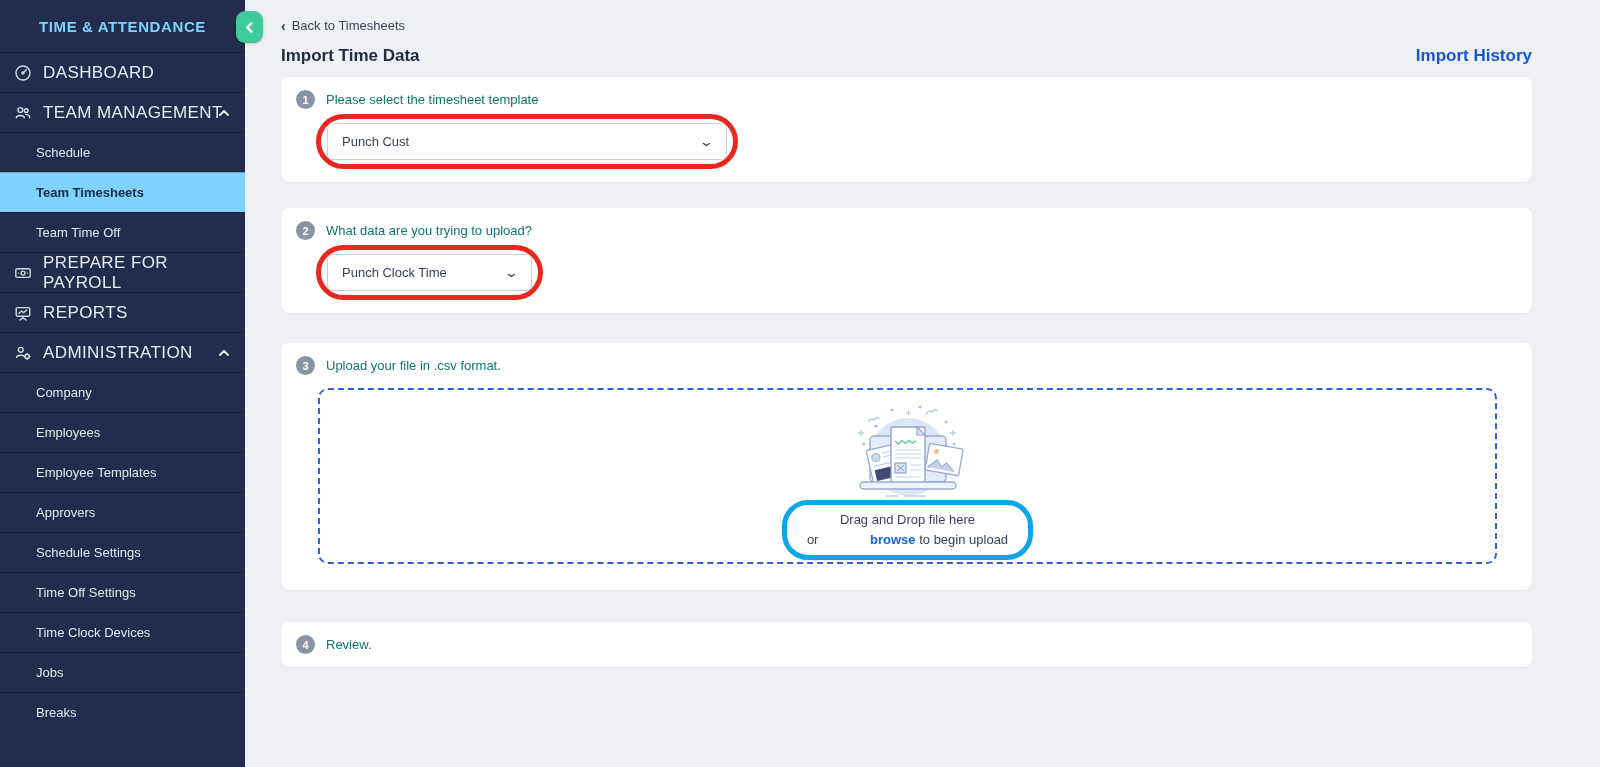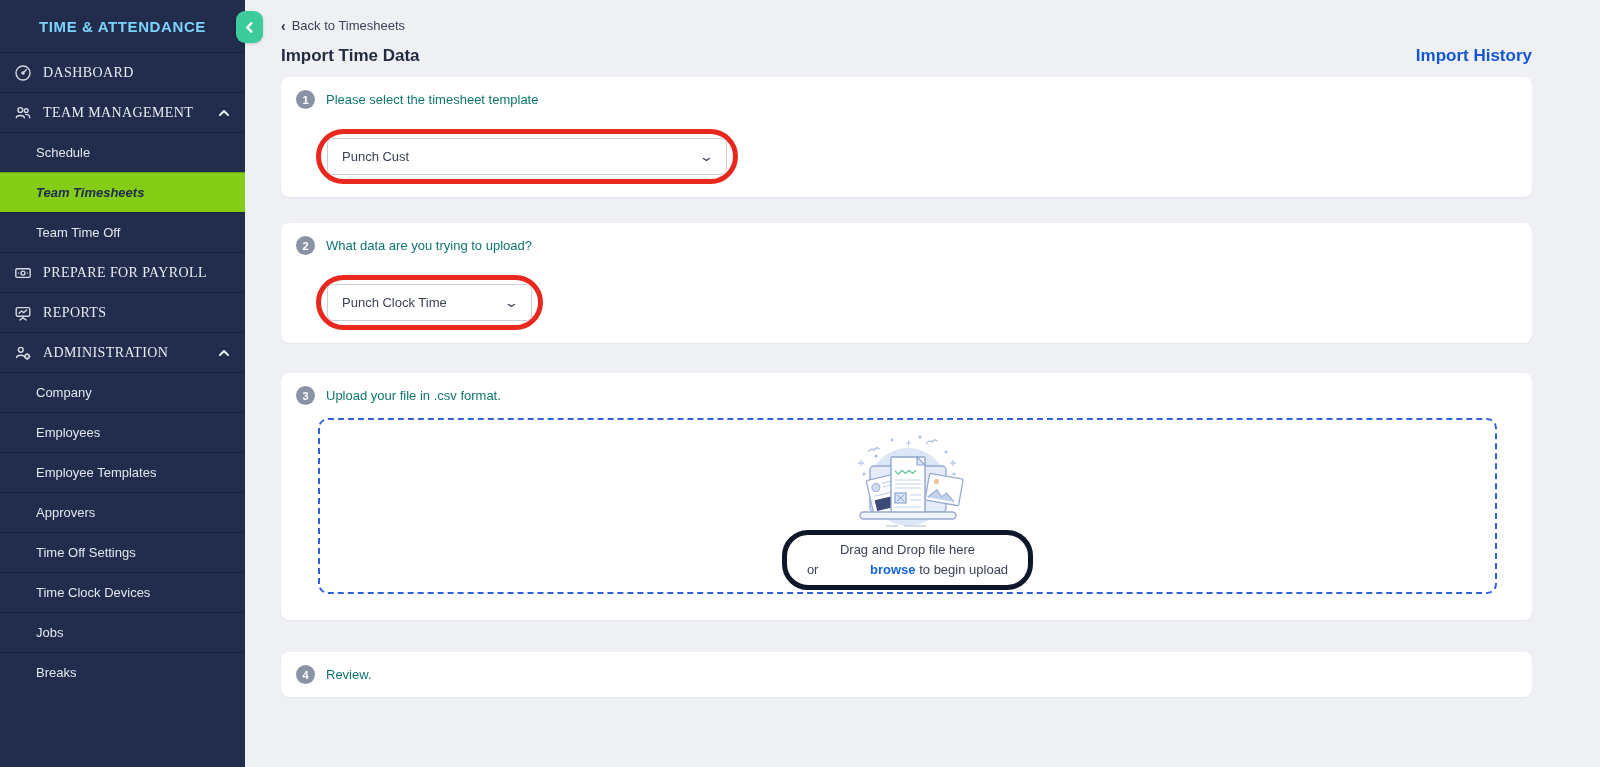--- a/index.html
+++ b/index.html
@@ -5,24 +5,24 @@
   * { margin:0; padding:0; box-sizing:border-box; }
   html,body { width:1600px; height:767px; overflow:hidden; }
   body { font-family:"Liberation Sans","DejaVu Sans",sans-serif; background:#eef0f4; }
   .app { display:flex; width:1600px; height:767px; position:relative; overflow:hidden; }
 
   
   .sidebar { width:245px; min-width:245px; height:767px; background:#222c4c; color:#e7eaf1; overflow:hidden; position:relative; z-index:2; }
   .sb-title { height:52px; display:flex; align-items:center; justify-content:center; font-size:15px; font-weight:bold; letter-spacing:.6px; color:#7dd3fc; }
   .nav-item { display:flex; align-items:center; height:40px; padding:0 14px; gap:11px; cursor:pointer; border-top:1px solid rgba(0,0,0,.22); position:relative; }
   .nav-item:first-of-type { border-top:none; }
-  .nav-item.top .nav-label { font-size:14px; letter-spacing:.4px; color:#e7eaf1;font-family:Liberation Serif, serif; }
+  .nav-item.top .nav-label { font-size:17px; letter-spacing:.4px; color:#e7eaf1; }
   .nav-item.sub { padding-left:36px; }
   .nav-item.sub .nav-label { font-size:13px; color:#e2e6ee; }
-  .nav-item.selected { background:#84cc16;font-style:italic; }
+  .nav-item.selected { background:#7dd3fc; }
   .nav-item.selected .nav-label { color:#222c4c; font-weight:bold; }
   .nav-icon { width:18px; height:18px; display:inline-flex; align-items:center; justify-content:center; flex:none; }
   .nav-icon svg { width:18px; height:18px; stroke:#d3d8e2; fill:none; stroke-width:1.4; stroke-linecap:round; stroke-linejoin:round; }
   .nav-caret { position:absolute; right:14px; top:13px; width:14px; height:14px; }
   .nav-caret svg { width:14px; height:14px; stroke:#e7eaf1; fill:none; stroke-width:2; stroke-linecap:round; stroke-linejoin:round; }
 
   
   .collapse-btn { position:absolute; left:236px; top:11px; width:27px; height:32px; background:#3ecb9b; border-radius:9px; display:flex; align-items:center; justify-content:center; z-index:5; cursor:pointer; box-shadow:0 1px 3px rgba(0,0,0,.18); }
   .collapse-btn svg { width:13px; height:13px; stroke:#ffffff; fill:none; stroke-width:2.6; stroke-linecap:round; stroke-linejoin:round; }
 
@@ -38,29 +38,29 @@
   .card { background:#ffffff; border-radius:8px; box-shadow:0 1px 2px rgba(25,35,65,.06); padding:13px 15px; }
   .card.step1 { margin-top:11px; }
   .card.step2 { margin-top:26px; }
   .card.step3 { margin-top:30px; padding-bottom:26px; }
   .card.step4 { margin-top:32px; }
 
   .step-head { display:flex; align-items:center; gap:11px; }
   .step-badge { width:19px; height:19px; border-radius:50%; background:#8a92a6; color:#ffffff; font-size:11px; font-weight:bold; display:flex; align-items:center; justify-content:center; flex:none; }
   .step-label { font-size:13px; color:#0f766e; }
 
-  .oval { display:inline-block; border:5px solid #e8281e; border-radius:30px; padding:4px 6px; margin-left:20px; margin-top:20px; background:transparent; }
+  .oval { display:inline-block; border:5px solid #e8281e; border-radius:30px; padding:4px 6px; margin-left:20px; margin-top:5px; background:transparent; }
   .select { height:37px; border:1px solid #c9ced9; border-radius:6px; background:#fff; display:flex; align-items:center; justify-content:space-between; padding:0 14px; font-size:13px; color:#3b4257; cursor:pointer; }
   .select .chev { font-size:13px; color:#3b4257; margin-left:12px; transform:scaleX(1.4); }
   .select.w1 { width:400px; }
   .select.w2 { width:205px;gap:24px; }
 
   .dropzone { margin:13px 0 0 22px; width:1179px; height:176px; border:2px dashed #2f62d9; border-radius:10px; background:#ffffff; display:flex; flex-direction:column; align-items:center; justify-content:flex-start; cursor:pointer; }
   .illus { margin-top:10px; }
-  .drop-oval { border:5px solid #0f172a; border-radius:26px; padding:5px 20px; text-align:center; margin-top:0px; background:#fff; }
+  .drop-oval { border:5px solid #0ea5e9; border-radius:26px; padding:5px 20px; text-align:center; margin-top:0px; background:#fff; }
   .drop-line { font-size:13px; color:#3c4257; line-height:1.55; }
   .browse-link { color:#1566d6; font-weight:bold; cursor:pointer;padding-left:48px; }
 </style>
 </head>
 <body>
 
 <div class="app">
 
   <aside class="sidebar">
     <div class="sb-title">TIME &amp; ATTENDANCE</div>
@@ -148,20 +148,23 @@
       <span class="nav-label">Company</span>
     </div>
     <div class="nav-item sub">
       <span class="nav-label">Employees</span>
     </div>
     <div class="nav-item sub">
       <span class="nav-label">Employee Templates</span>
     </div>
     <div class="nav-item sub">
       <span class="nav-label">Approvers</span>
+    </div>
+    <div class="nav-item sub">
+      <span class="nav-label">Schedule Settings</span>
     </div>
     <div class="nav-item sub">
       <span class="nav-label">Time Off Settings</span>
     </div>
     <div class="nav-item sub">
       <span class="nav-label">Time Clock Devices</span>
     </div>
     <div class="nav-item sub">
       <span class="nav-label">Jobs</span>
     </div>

